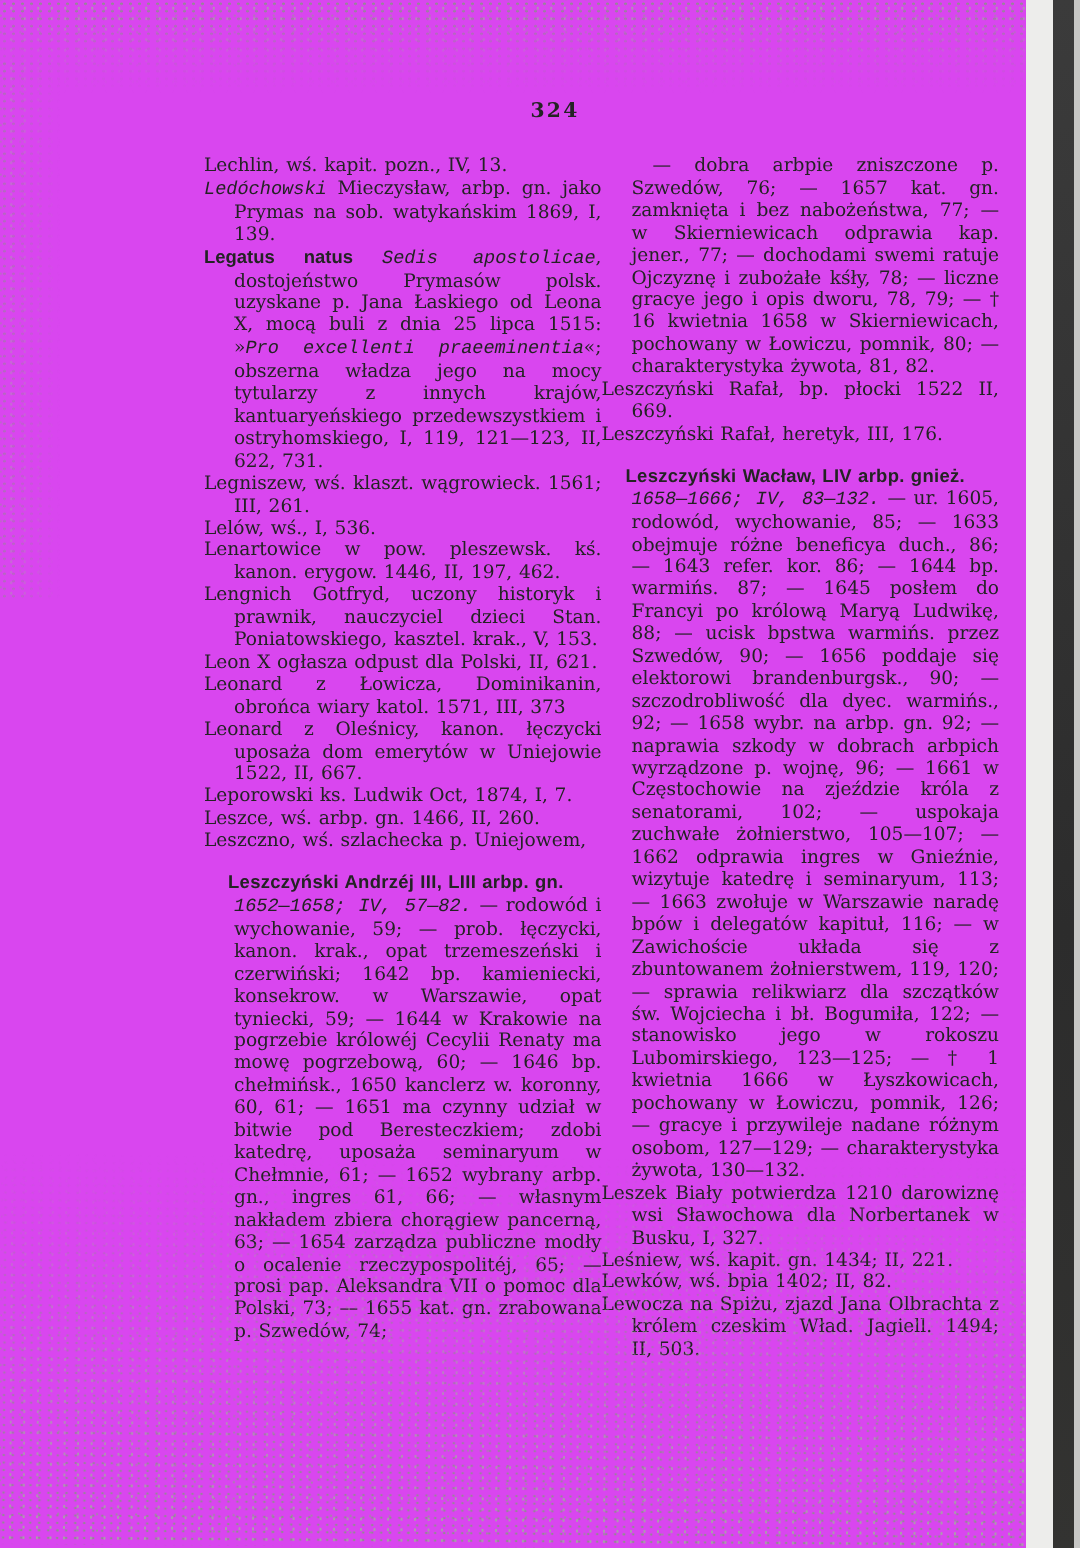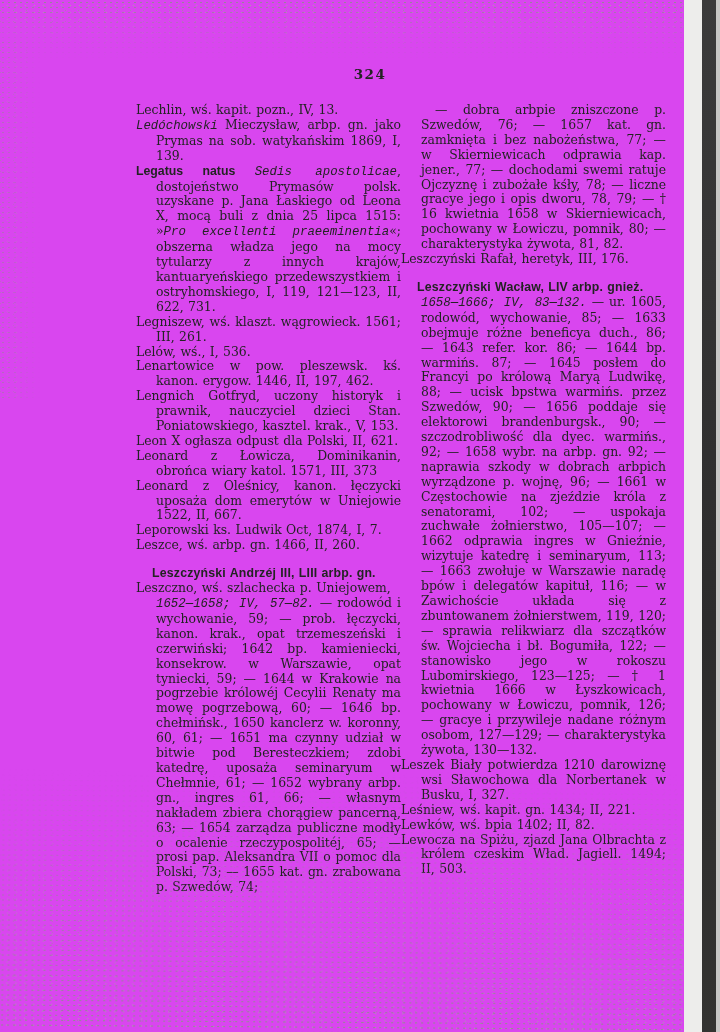--- a/index.html
+++ b/index.html
@@ -96,26 +96,27 @@
         <p class="entry entry"><span class="run-b">Legatus natus </span><span class="run-i">Sedis apostolicae</span><span class="run-n">, dostojeństwo Prymasów polsk. uzyskane p. Jana Łaskiego od Leona X, mocą buli z dnia 25 lipca 1515: »</span><span class="run-i">Pro excellenti praeeminentia</span><span class="run-n">«; obszerna władza jego na mocy tytularzy z innych krajów, kantuaryeńskiego przedewszystkiem i ostryhomskiego, I, 119, 121—123, II, 622, 731.</span></p>
         <p class="entry entry"><span class="run-n">Legniszew, wś. klaszt. wągrowieck. 1561; III, 261.</span></p>
         <p class="entry entry"><span class="run-n">Lelów, wś., I, 536.</span></p>
         <p class="entry entry"><span class="run-n">Lenartowice w pow. pleszewsk. kś. kanon. erygow. 1446, II, 197, 462.</span></p>
         <p class="entry entry"><span class="run-n">Lengnich Gotfryd, uczony historyk i prawnik, nauczyciel dzieci Stan. Poniatowskiego, kasztel. krak., V, 153.</span></p>
         <p class="entry entry"><span class="run-n">Leon X ogłasza odpust dla Polski, II, 621.</span></p>
         <p class="entry entry"><span class="run-n">Leonard z Łowicza, Dominikanin, obrońca wiary katol. 1571, III, 373</span></p>
         <p class="entry entry"><span class="run-n">Leonard z Oleśnicy, kanon. łęczycki uposaża dom emerytów w Uniejowie 1522, II, 667.</span></p>
         <p class="entry entry"><span class="run-n">Leporowski ks. Ludwik Oct, 1874, I, 7.</span></p>
         <p class="entry entry"><span class="run-n">Leszce, wś. arbp. gn. 1466, II, 260.</span></p>
+        <p class="entry entry"><span class="run-n">Leszczno, wś. szlachecka p. Uniejowem,</span></p>
         <p class="entry heading"><span class="run-b">Leszczyński Andrzéj III, LIII arbp. gn.</span></p>
-        <p class="entry entry"><span class="run-n">Leszczno, wś. szlachecka p. Uniejowem,</span></p>
         <p class="entry block"><span class="run-i">1652—1658; IV, 57—82.</span><span class="run-n"> — rodowód i wychowanie, 59; — prob. łęczycki, kanon. krak., opat trzemeszeński i czerwiński; 1642 bp. kamieniecki, konsekrow. w Warszawie, opat tyniecki, 59; — 1644 w Krakowie na pogrzebie królowéj Cecylii Renaty ma mowę pogrzebową, 60; — 1646 bp. chełmińsk., 1650 kanclerz w. koronny, 60, 61; — 1651 ma czynny udział w bitwie pod Beresteczkiem; zdobi katedrę, uposaża seminaryum w Chełmnie, 61; — 1652 wybrany arbp. gn., ingres 61, 66; — własnym nakładem zbiera chorągiew pancerną, 63; — 1654 zarządza publiczne modły o ocalenie rzeczypospolitéj, 65; — prosi pap. Aleksandra VII o pomoc dla Polski, 73; — 1655 kat. gn. zrabowana p. Szwedów, 74;</span></p>
       </div>
     <div class="col" id="col-right">
         <p class="entry cont"><span class="run-n">— dobra arbpie zniszczone p. Szwedów, 76; — 1657 kat. gn. zamknięta i bez nabożeństwa, 77; — w Skierniewicach odprawia kap. jener., 77; — dochodami swemi ratuje Ojczyznę i zubożałe kśły, 78; — liczne gracye jego i opis dworu, 78, 79; — † 16 kwietnia 1658 w Skierniewicach, pochowany w Łowiczu, pomnik, 80; — charakterystyka żywota, 81, 82.</span></p>
+        <p class="entry entry"><span class="run-n">Leszczyński Rafał, bp. płocki 1522 II, 669.</span></p>
         <p class="entry entry"><span class="run-n">Leszczyński Rafał, heretyk, III, 176.</span></p>
         <p class="entry heading"><span class="run-b">Leszczyński Wacław, LIV arbp. gnież.</span></p>
         <p class="entry block"><span class="run-i">1658—1666; IV, 83—132.</span><span class="run-n"> — ur. 1605, rodowód, wychowanie, 85; — 1633 obejmuje różne beneficya duch., 86; — 1643 refer. kor. 86; — 1644 bp. warmińs. 87; — 1645 posłem do Francyi po królową Maryą Ludwikę, 88; — ucisk bpstwa warmińs. przez Szwedów, 90; — 1656 poddaje się elektorowi brandenburgsk., 90; — szczodrobliwość dla dyec. warmińs., 92; — 1658 wybr. na arbp. gn. 92; — naprawia szkody w dobrach arbpich wyrządzone p. wojnę, 96; — 1661 w Częstochowie na zjeździe króla z senatorami, 102; — uspokaja zuchwałe żołnierstwo, 105—107; — 1662 odprawia ingres w Gnieźnie, wizytuje katedrę i seminaryum, 113; — 1663 zwołuje w Warszawie naradę bpów i delegatów kapituł, 116; — w Zawichoście układa się z zbuntowanem żołnierstwem, 119, 120; — sprawia relikwiarz dla szczątków św. Wojciecha i bł. Bogumiła, 122; — stanowisko jego w rokoszu Lubomirskiego, 123—125; — † 1 kwietnia 1666 w Łyszkowicach, pochowany w Łowiczu, pomnik, 126; — gracye i przywileje nadane różnym osobom, 127—129; — charakterystyka żywota, 130—132.</span></p>
         <p class="entry entry"><span class="run-n">Leszek Biały potwierdza 1210 darowiznę wsi Sławochowa dla Norbertanek w Busku, I, 327.</span></p>
         <p class="entry entry"><span class="run-n">Leśniew, wś. kapit. gn. 1434; II, 221.</span></p>
         <p class="entry entry"><span class="run-n">Lewków, wś. bpia 1402; II, 82.</span></p>
         <p class="entry entry"><span class="run-n">Lewocza na Spiżu, zjazd Jana Olbrachta z królem czeskim Wład. Jagiell. 1494; II, 503.</span></p>
       </div>
   </div>
 

